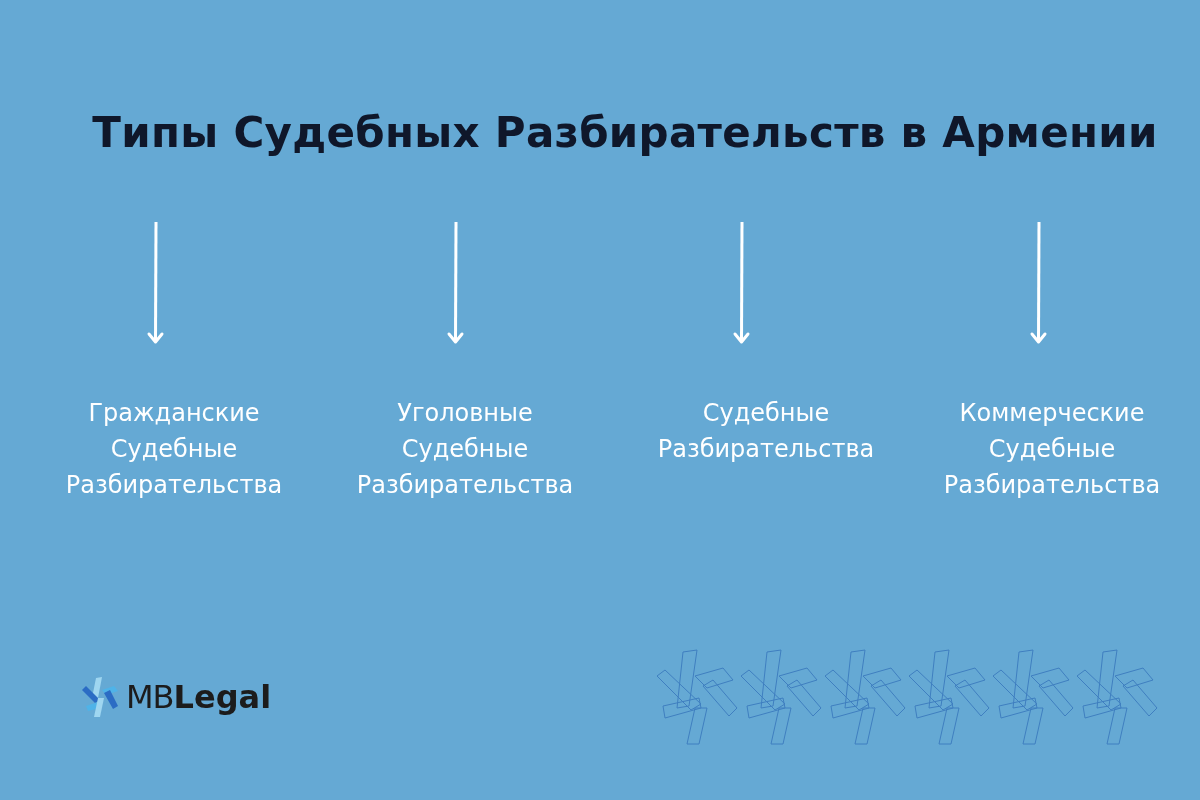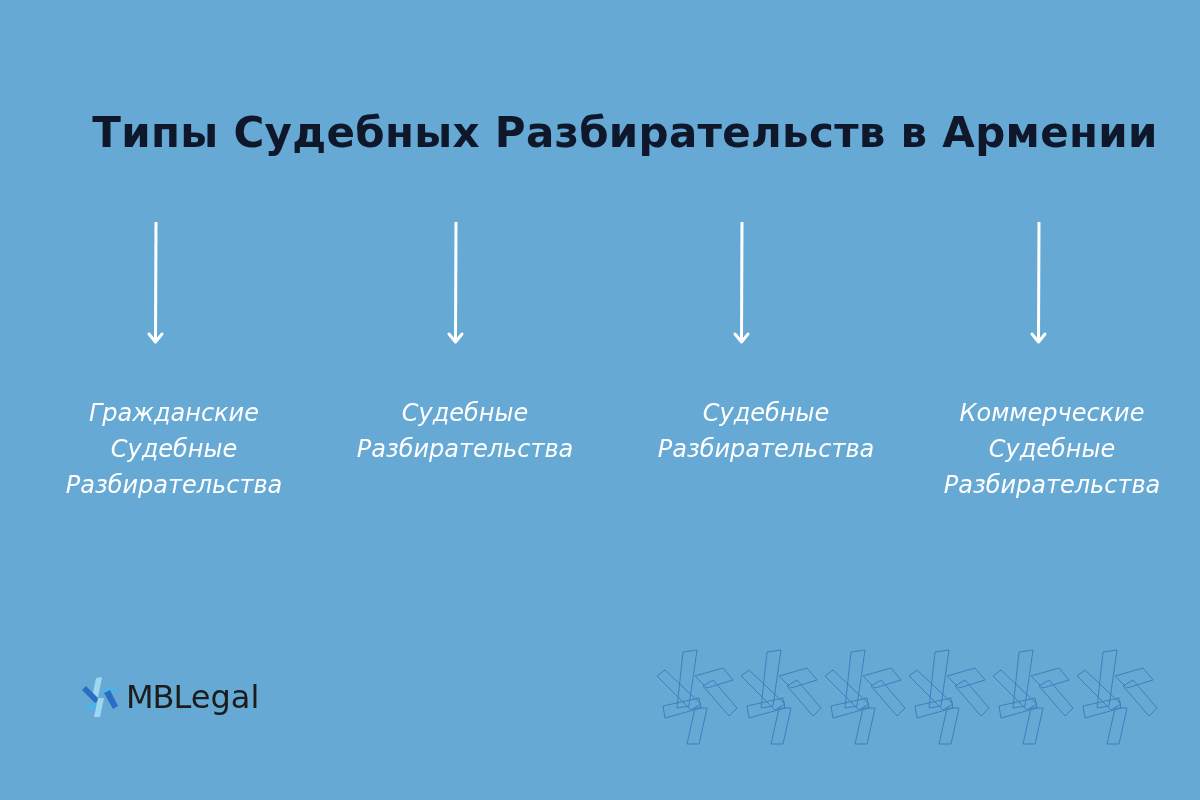--- a/index.html
+++ b/index.html
@@ -16,26 +16,26 @@
     font-family: "DejaVu Sans", sans-serif;
     padding-left: 25px;
   }
   .arrow { position: absolute; top: 222px; width: 20px; height: 126px; }
   .label {
     position: absolute; top: 395px; width: 300px; margin-left: -150px;
     text-align: center; color: #ffffff;
     font-size: 24px; line-height: 36px;
     font-family: "DejaVu Sans", sans-serif;
   }
-  .label span { display: block; font-style: italic; }
+  .label span { display: block; }
   .logo { position: absolute; left: 80px; top: 676px; display: flex; align-items: center; }
   .logo-mark { width: 40px; height: 42px; margin-right: 6px; }
   .logo-text { font-size: 32px; color: #1c1c1c; font-family: "DejaVu Sans", sans-serif; }
   .logo-text b { font-weight: normal; letter-spacing: -1px; }
-  .logo-text i { font-style: normal; font-weight: normal; }
+  .logo-text i { font-style: normal; font-weight: bold; }
   .pattern { position: absolute; left: 655px; top: 648px; width: 510px; height: 98px; }
 </style>
 </head>
 <body>
 
 <div class="title">Типы Судебных Разбирательств в Армении</div>
 
 <svg class="arrow" style="left:146px" viewBox="0 0 20 126">
   <line x1="10" y1="0" x2="9.5" y2="120" stroke="#fff" stroke-width="3"></line>
   <polyline points="3,112 9.5,120 16,112" fill="none" stroke="#fff" stroke-width="3" stroke-linecap="round" stroke-linejoin="round"></polyline>
@@ -52,20 +52,21 @@
   <line x1="10" y1="0" x2="9.5" y2="120" stroke="#fff" stroke-width="3"></line>
   <polyline points="3,112 9.5,120 16,112" fill="none" stroke="#fff" stroke-width="3" stroke-linecap="round" stroke-linejoin="round"></polyline>
 </svg>
 
 <div class="label" style="left:174px">
   <span>Гражданские</span>
   <span>Судебные</span>
   <span>Разбирательства</span>
 </div>
 <div class="label" style="left:465px">
+  <span>Уголовные</span>
   <span>Судебные</span>
   <span>Разбирательства</span>
 </div>
 <div class="label" style="left:766px">
   <span>Судебные</span>
   <span>Разбирательства</span>
 </div>
 <div class="label" style="left:1052px">
   <span>Коммерческие</span>
   <span>Судебные</span>

